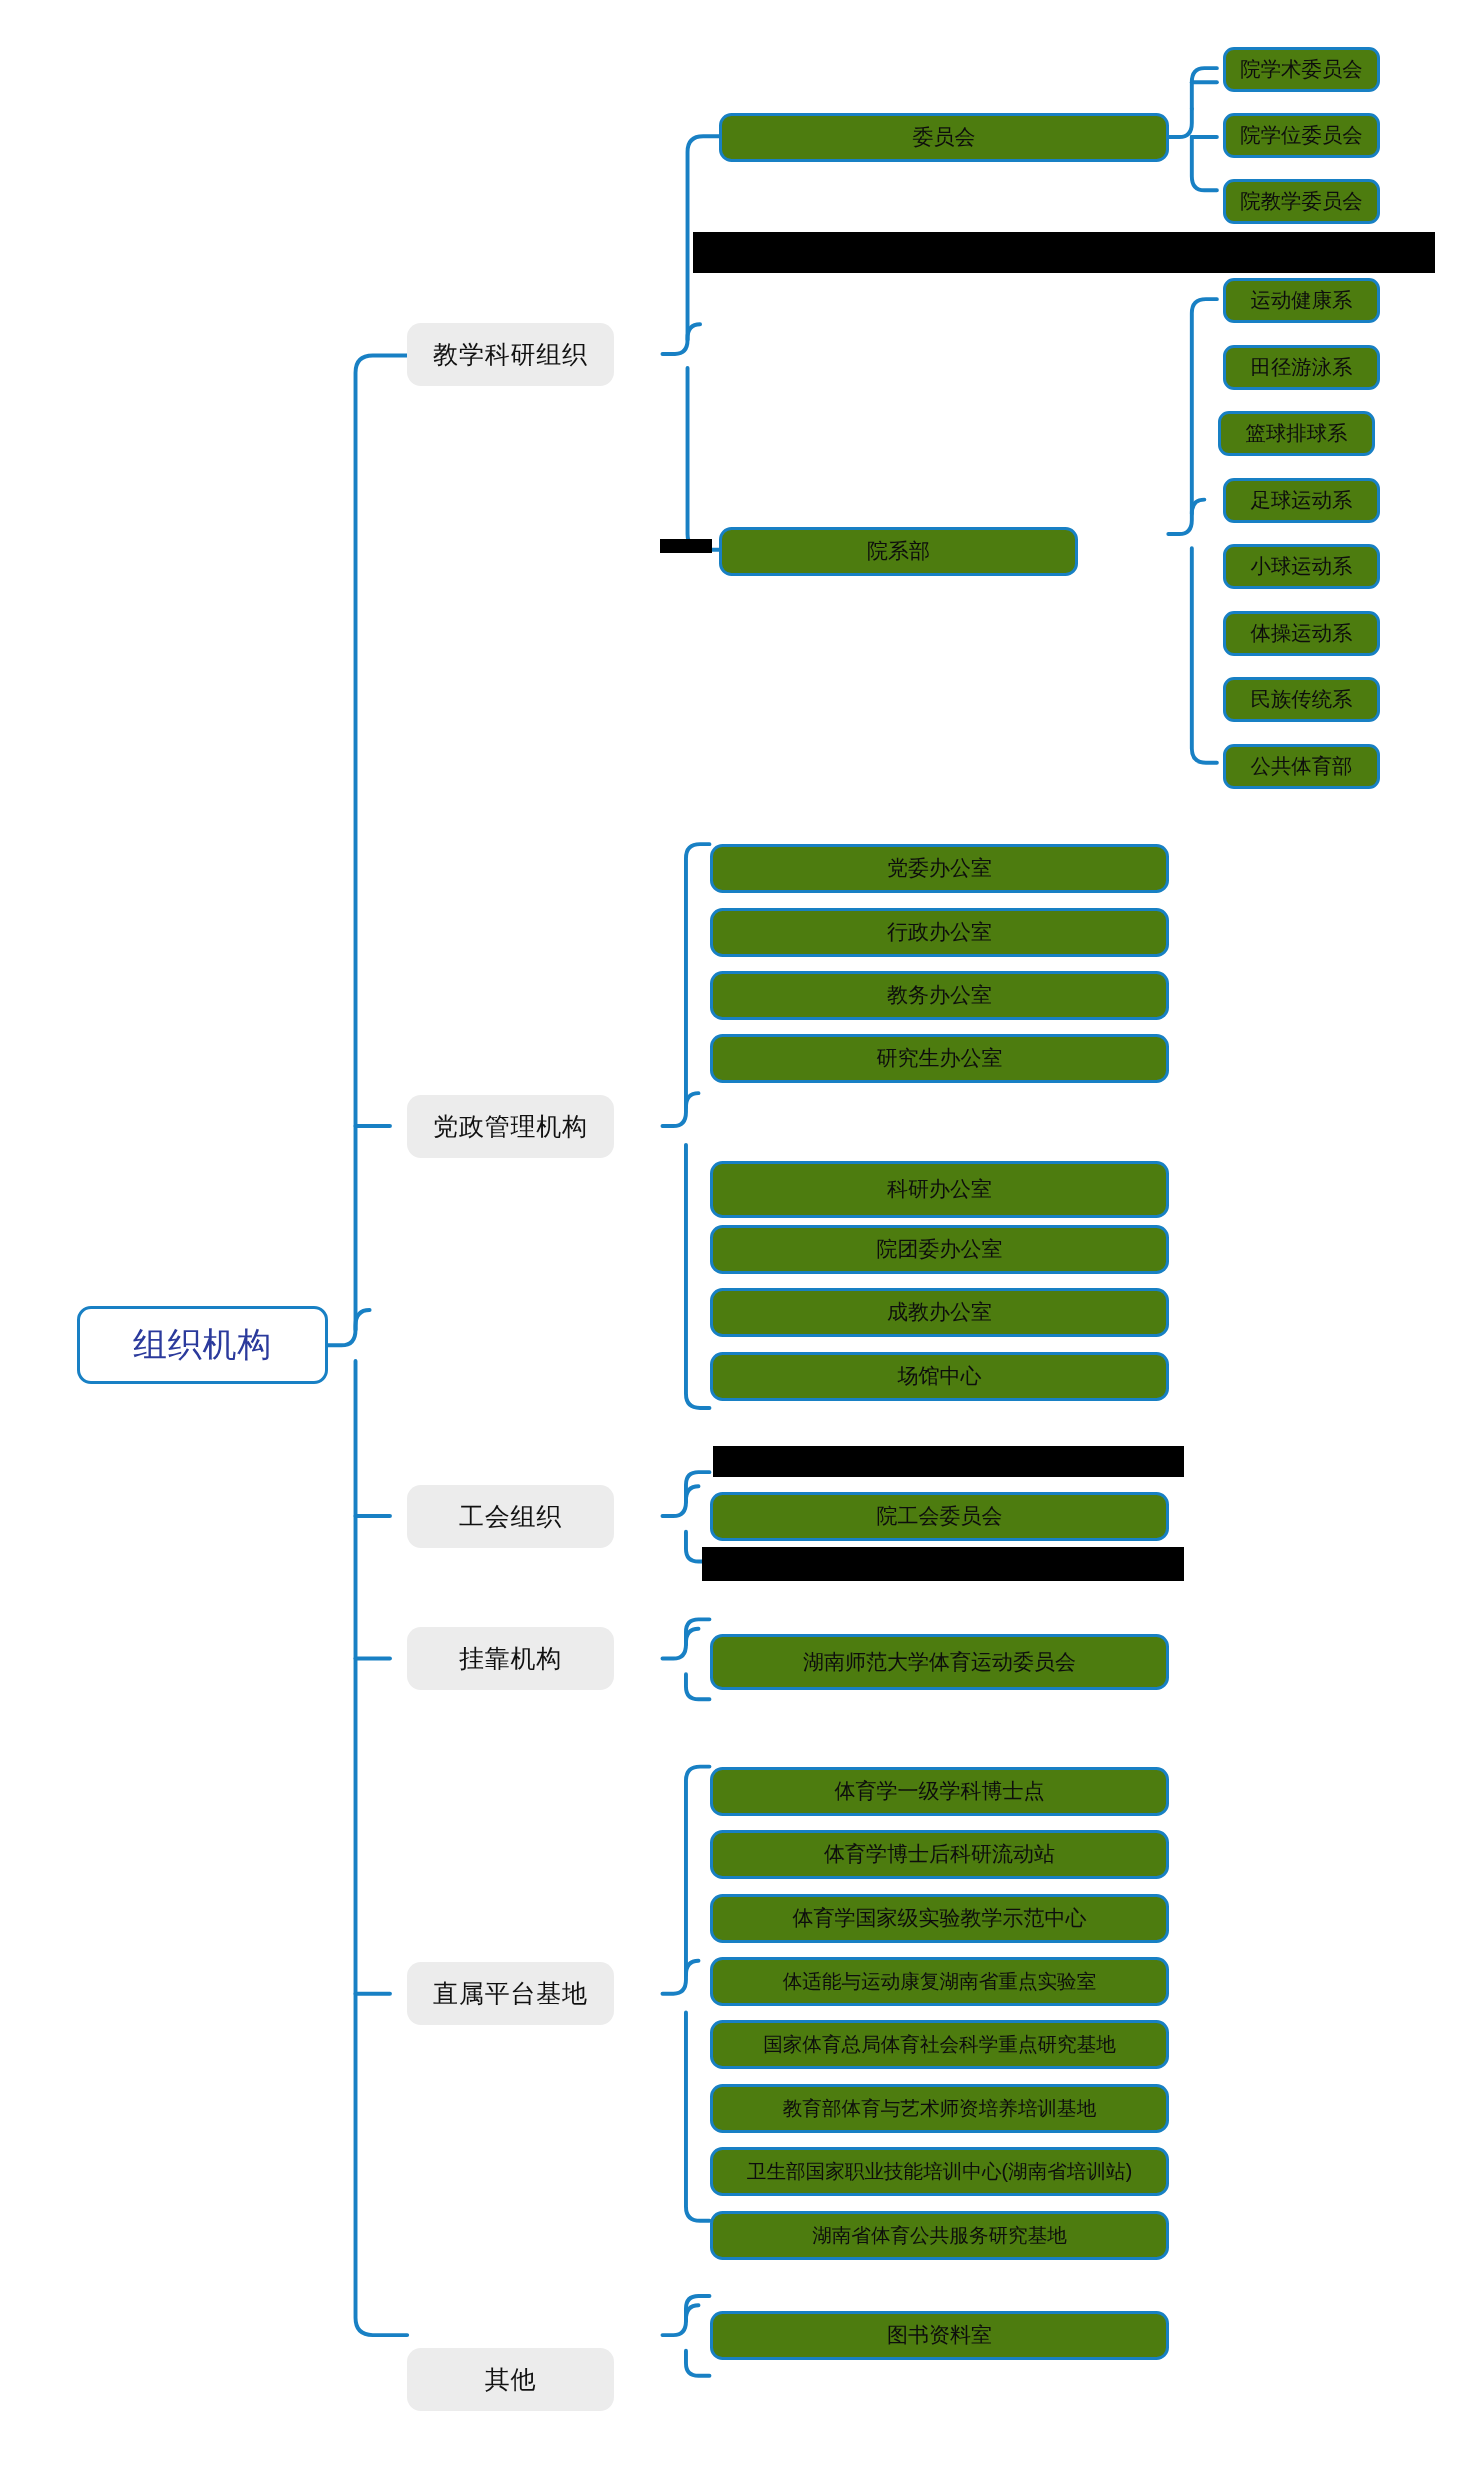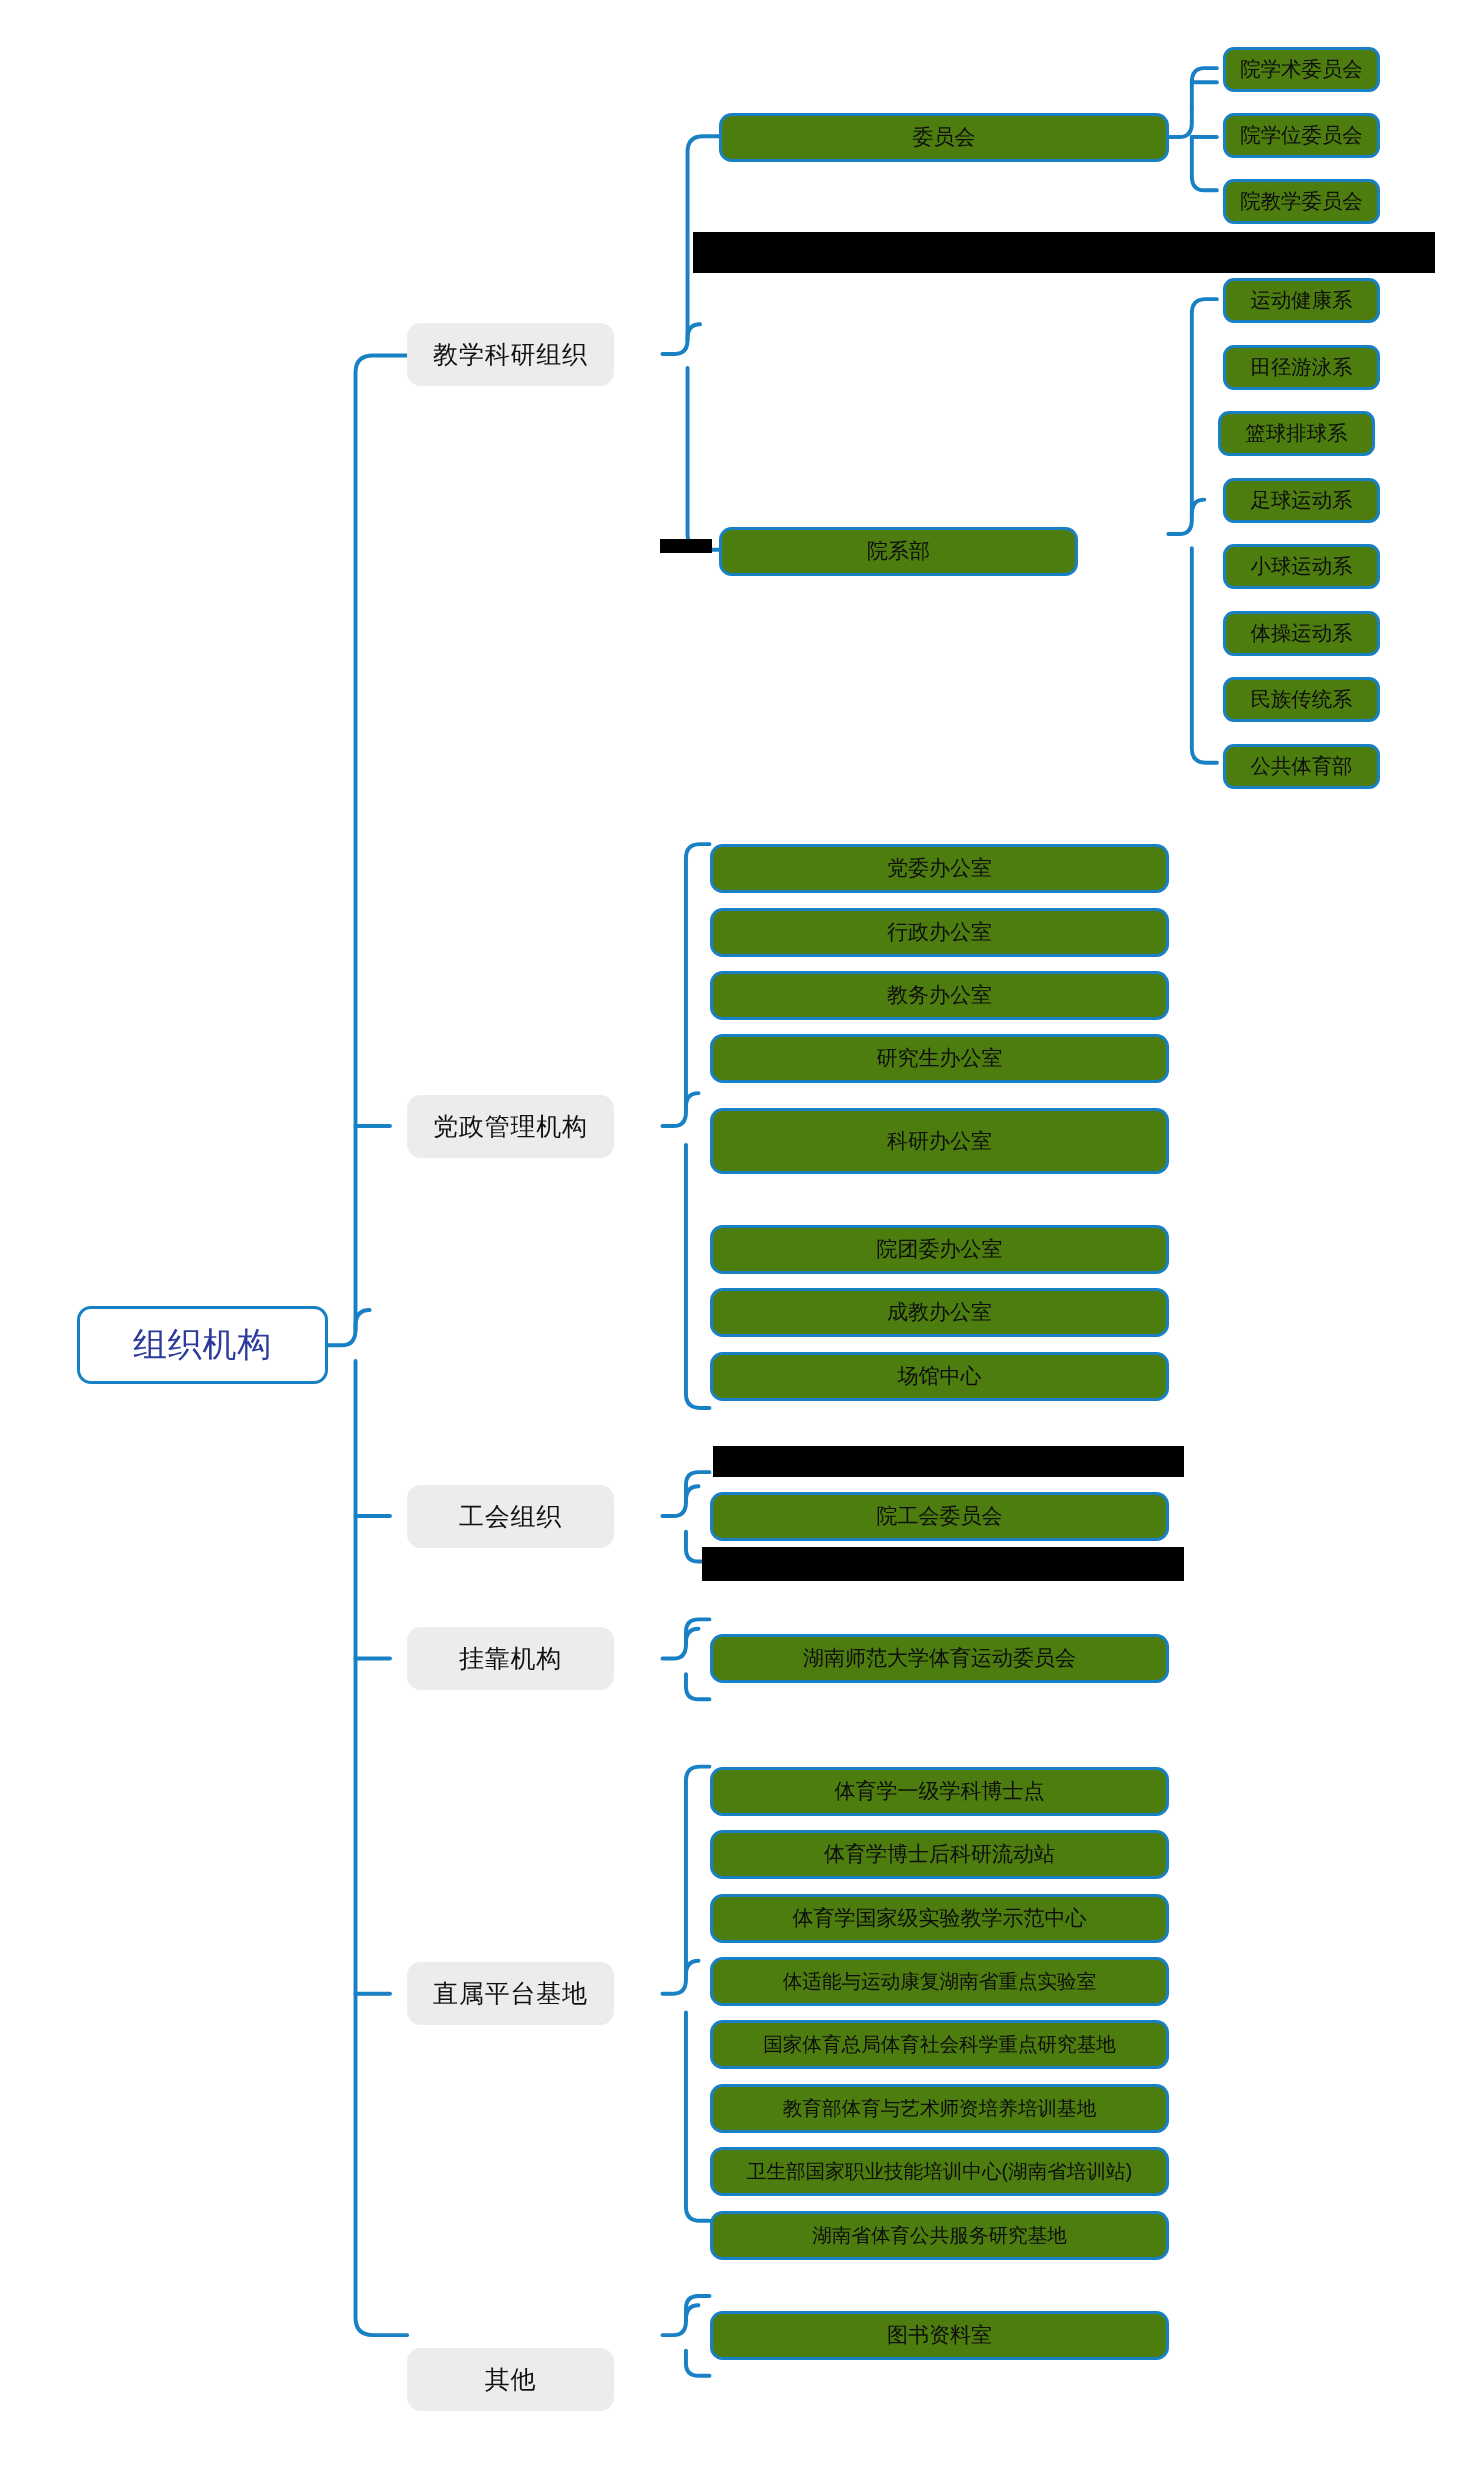--- a/index.html
+++ b/index.html
@@ -181,21 +181,21 @@
   </div>
   <div class="node leaf" style="left:710px; top:908px; width:459px; height:49px;">
     <span>行政办公室</span>
   </div>
   <div class="node leaf" style="left:710px; top:971px; width:459px; height:49px;">
     <span>教务办公室</span>
   </div>
   <div class="node leaf" style="left:710px; top:1034px; width:459px; height:49px;">
     <span>研究生办公室</span>
   </div>
-  <div class="node leaf" style="left:710px; top:1108px; width:459px; height:66px;">
+  <div class="node leaf" style="left:710px; top:1161px; width:459px; height:57px;">
     <span>科研办公室</span>
   </div>
   <div class="node leaf" style="left:710px; top:1225px; width:459px; height:49px;">
     <span>院团委办公室</span>
   </div>
   <div class="node leaf" style="left:710px; top:1288px; width:459px; height:49px;">
     <span>成教办公室</span>
   </div>
   <div class="node leaf" style="left:710px; top:1352px; width:459px; height:49px;">
     <span>场馆中心</span>
@@ -204,21 +204,21 @@
   <div class="node cat" style="left:407px; top:1485px; width:207px; height:63px;">
     <span>工会组织</span>
   </div>
   <div class="node leaf" style="left:710px; top:1492px; width:459px; height:49px;">
     <span>院工会委员会</span>
   </div>
 
   <div class="node cat" style="left:407px; top:1627px; width:207px; height:63px;">
     <span>挂靠机构</span>
   </div>
-  <div class="node leaf" style="left:710px; top:1634px; width:459px; height:49px;">
+  <div class="node leaf" style="left:710px; top:1634px; width:459px; height:56px;">
     <span>湖南师范大学体育运动委员会</span>
   </div>
 
   <div class="node cat" style="left:407px; top:1962px; width:207px; height:63px;">
     <span>直属平台基地</span>
   </div>
 
   <div class="node leaf" style="left:710px; top:1767px; width:459px; height:49px;">
     <span>体育学一级学科博士点</span>
   </div>

